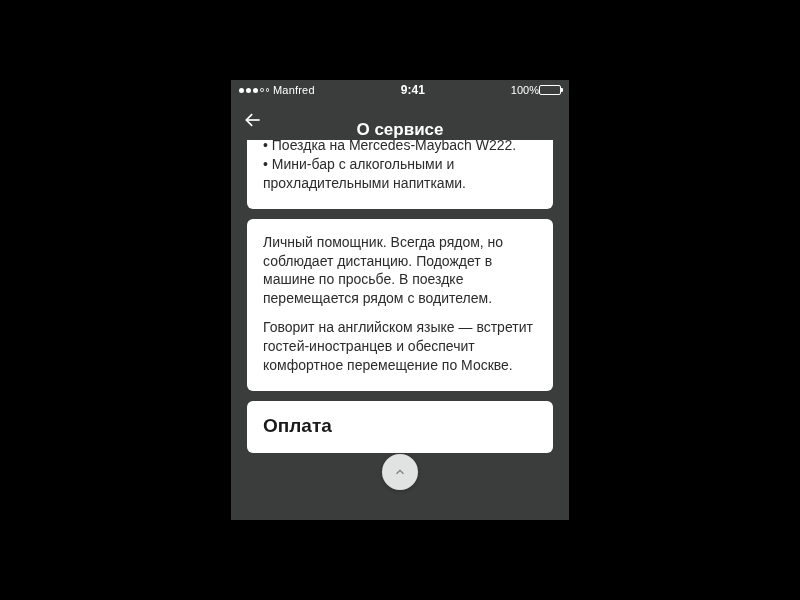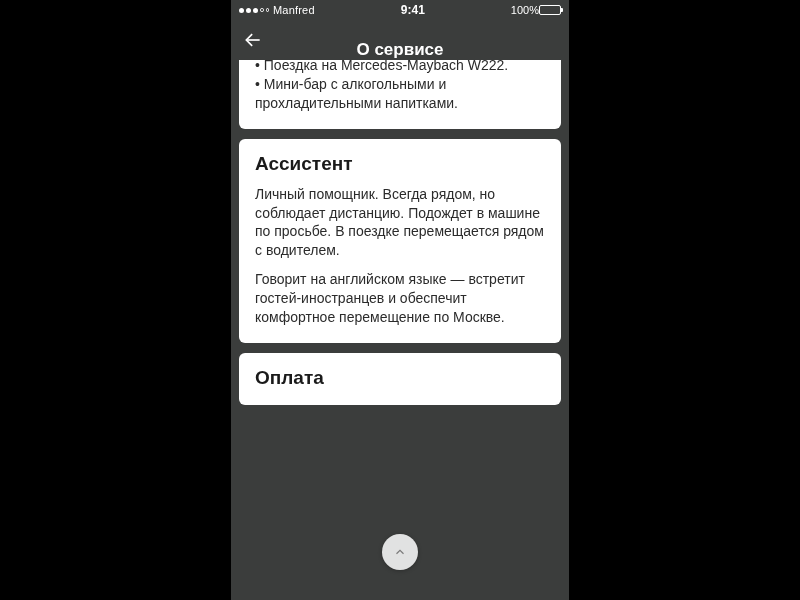--- a/index.html
+++ b/index.html
@@ -3,21 +3,21 @@
 <meta charset="utf-8">
 <style>
   * { box-sizing: border-box; margin: 0; padding: 0; }
   body {
     width: 800px; height: 600px;
     background: #000;
     display: flex; align-items: center; justify-content: center;
     font-family: -apple-system, "Helvetica Neue", Arial, sans-serif;
   }
   .device {
-    width: 338px; height: 600px;
+    width: 338px; height: 440px;
     background: #3b3d3c;
     position: relative;
     overflow: hidden;
   }
   .status-bar {
     height: 20px;
     display: flex; align-items: center; justify-content: space-between;
     padding: 0 8px;
     color: #fff;
     font-size: 11px;
@@ -49,21 +49,21 @@
     position: absolute; left: 8px; top: 50%; transform: translateY(-50%);
     color: #fff; width: 28px; height: 28px;
     display: flex; align-items: center; justify-content: center;
     cursor: pointer;
   }
   .back-btn svg { width: 20px; height: 20px; stroke: #fff; stroke-width: 2; fill: none; }
 
   .content {
     position: absolute; top: 60px; bottom: 0; left: 0; right: 0;
     overflow: hidden;
-    padding: 0 8px;
+    padding: 0 16px;
   }
   .card {
     background: #fff; border-radius: 6px;
     padding: 14px 16px 16px;
     margin-bottom: 10px;
     color: #1a1a1a;
   }
   .card.first-partial { margin-top: -8px; padding-top: 4px; }
   .card h2 { font-size: 19px; font-weight: 700; margin-bottom: 10px; }
   .card p, .card .bullet { font-size: 14px; line-height: 1.35; color: #2b2b2b; }
@@ -119,21 +119,20 @@
   <div class="content">
 
     <div class="card first-partial">
       <div class="bullets">
         <span class="bullet">• Поездка на Mercedes-Maybach W222.</span>
         <span class="bullet">• Мини-бар с алкогольными и прохладительными напитками.</span>
       </div>
     </div>
 
     <div class="card">
-      <h2>Ассистент</h2>
       <p>Личный помощник. Всегда рядом, но соблюдает дистанцию. Подождет в машине по просьбе. В поездке перемещается рядом с водителем.</p>
       <p>Говорит на английском языке — встретит гостей-иностранцев и обеспечит комфортное перемещение по Москве.</p>
     </div>
 
     <div class="card" style="margin-bottom:0;">
       <h2 style="margin-bottom:0;">Оплата</h2>
     </div>
 
   </div>
 

